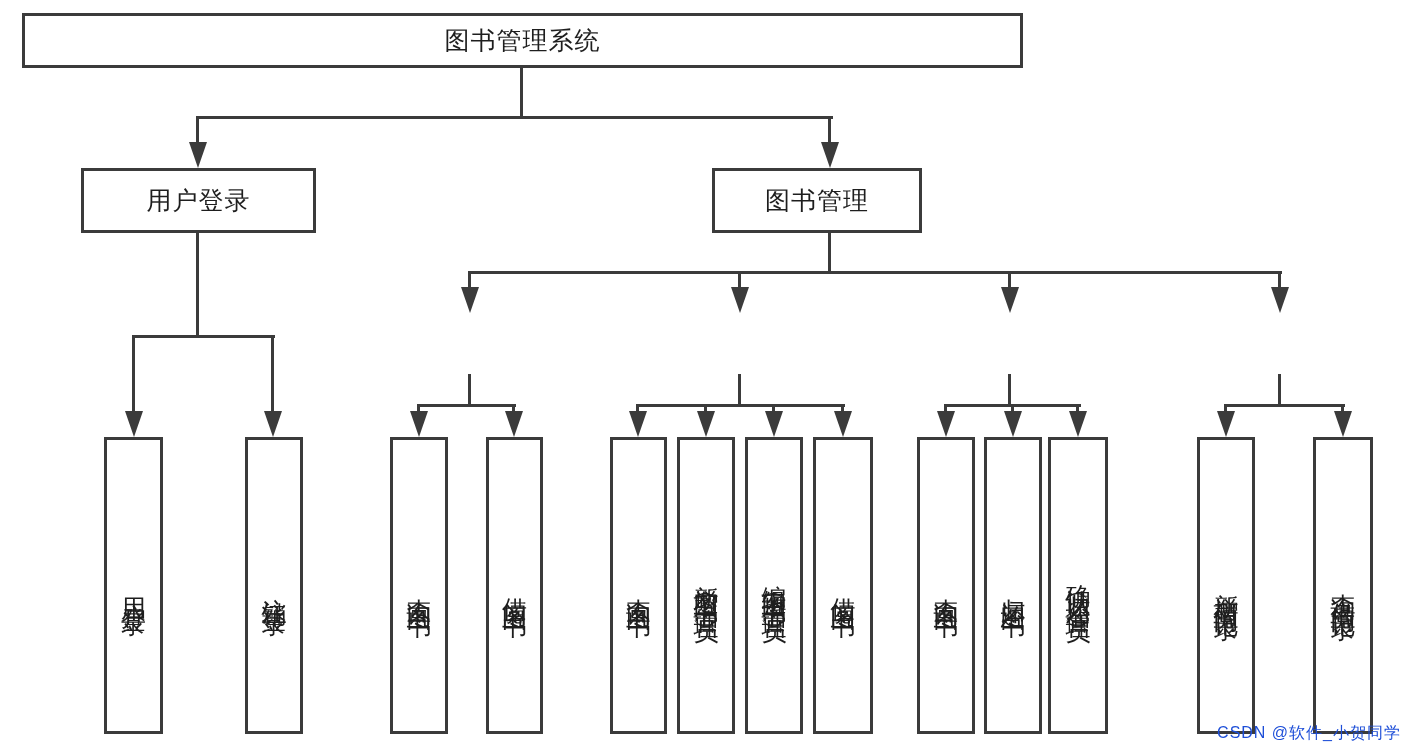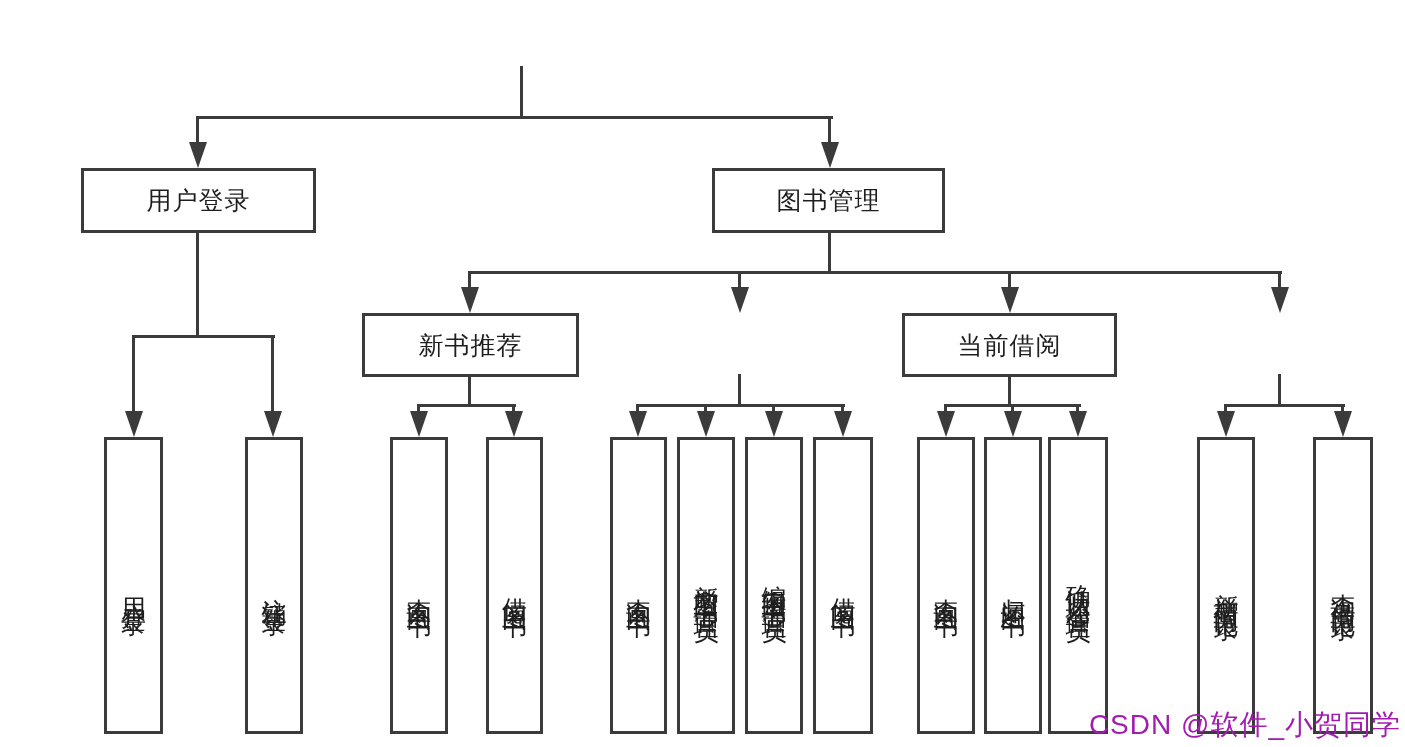--- a/index.html
+++ b/index.html
@@ -20,21 +20,21 @@
   }
   .hl { position:absolute; background:#3b3b3b; height:3px; z-index:1; }
   .vl { position:absolute; background:#3b3b3b; width:3px; z-index:1; }
   .ah {
     position:absolute; width:0; height:0; z-index:1;
     border-left:9px solid transparent; border-right:9px solid transparent;
     border-top:26px solid #3b3b3b;
   }
   .wm {
     position:absolute; right:4px; bottom:3px; z-index:6;
-    color:#a21caf; font-size:28px; letter-spacing:1px; white-space:nowrap;
+    color:#1d4ed8; font-size:16px; letter-spacing:1px; white-space:nowrap;
   }
 </style>
 </head>
 <body>
 
 <div class="canvas">
 
   <div class="vl" style="left:520px;top:66px;height:52px"></div>
   <div class="hl" style="left:196px;top:116px;width:637px"></div>
   <div class="vl" style="left:196px;top:116px;height:30px"></div>
@@ -87,26 +87,25 @@
   <div class="vl" style="left:1076px;top:404px;height:11px"></div>
   <div class="ah" style="left:1069px;top:411px"></div>
 
   <div class="vl" style="left:1278px;top:374px;height:33px"></div>
   <div class="hl" style="left:1224px;top:404px;width:121px"></div>
   <div class="vl" style="left:1224px;top:404px;height:11px"></div>
   <div class="ah" style="left:1217px;top:411px"></div>
   <div class="vl" style="left:1341px;top:404px;height:11px"></div>
   <div class="ah" style="left:1334px;top:411px"></div>
 
+  <div class="node" style="left:22px;top:13px;width:1001px;height:55px">图书管理系统</div>
 
   <div class="node" style="left:81px;top:168px;width:235px;height:65px">用户登录</div>
-  <div class="node" style="left:712px;top:168px;width:233px;height:65px">图书管理</div>
+  <div class="node" style="left:712px;top:168px;width:210px;height:65px">图书管理</div>
 
-  <div class="node" style="left:362px;top:313px;width:217px;height:64px">新书推荐</div>
-  <div class="node" style="left:902px;top:313px;width:215px;height:64px">当前借阅</div>
 
   <div class="node vert" style="left:104px;top:437px;width:59px;height:297px">用户登录</div>
   <div class="node vert" style="left:245px;top:437px;width:58px;height:297px">注销登录</div>
   <div class="node vert" style="left:390px;top:437px;width:58px;height:297px">查询图书</div>
   <div class="node vert" style="left:486px;top:437px;width:57px;height:297px">借阅图书</div>
   <div class="node vert" style="left:610px;top:437px;width:57px;height:297px">查询图书</div>
   <div class="node vert" style="left:677px;top:437px;width:58px;height:297px">新增图书（管理员）</div>
   <div class="node vert" style="left:745px;top:437px;width:58px;height:297px">编辑图书（管理员）</div>
   <div class="node vert" style="left:813px;top:437px;width:60px;height:297px">借阅图书</div>
   <div class="node vert" style="left:917px;top:437px;width:58px;height:297px">查询图书</div>

